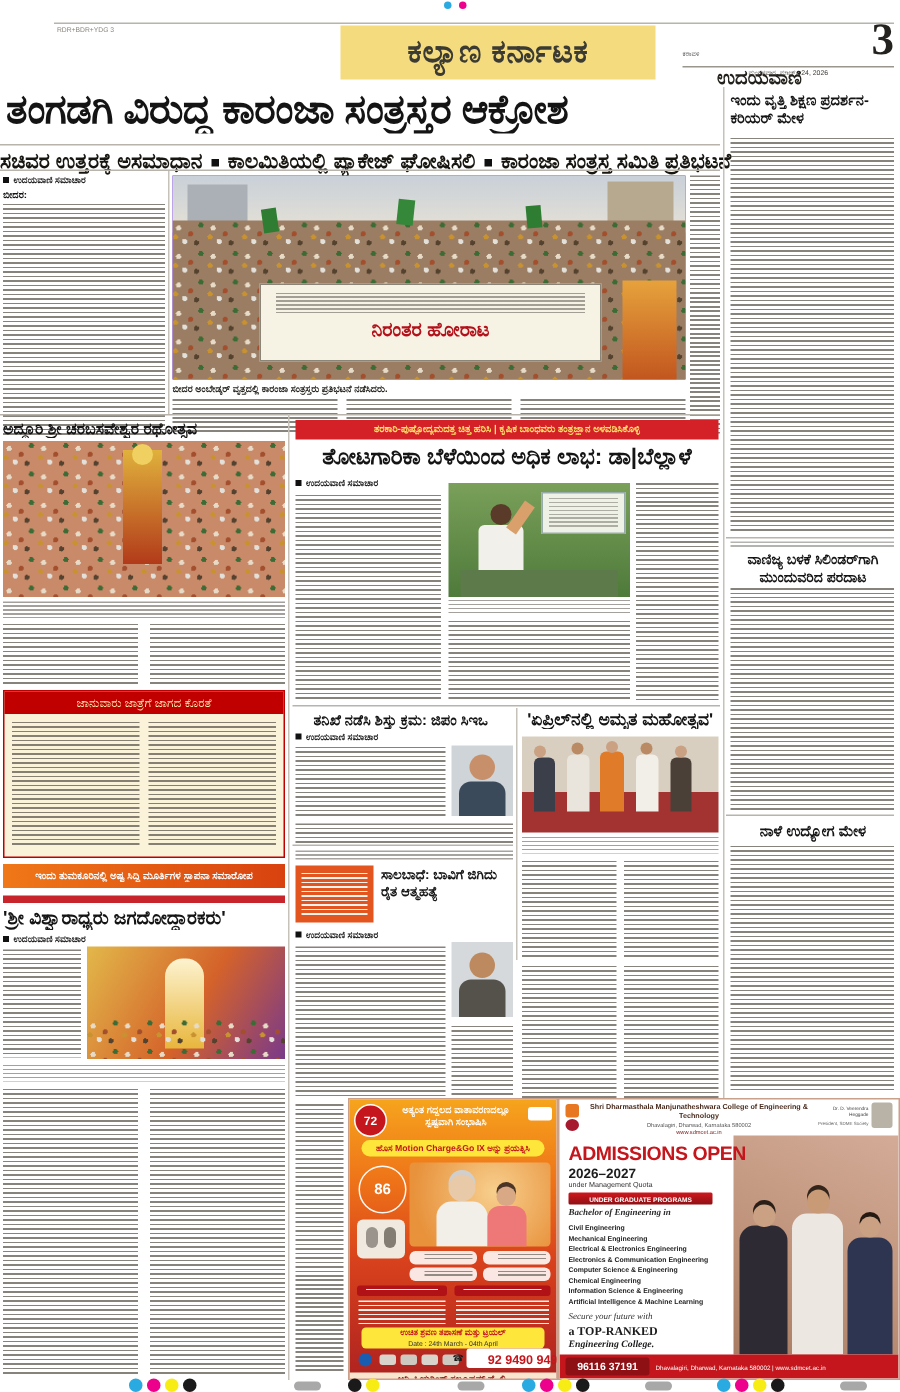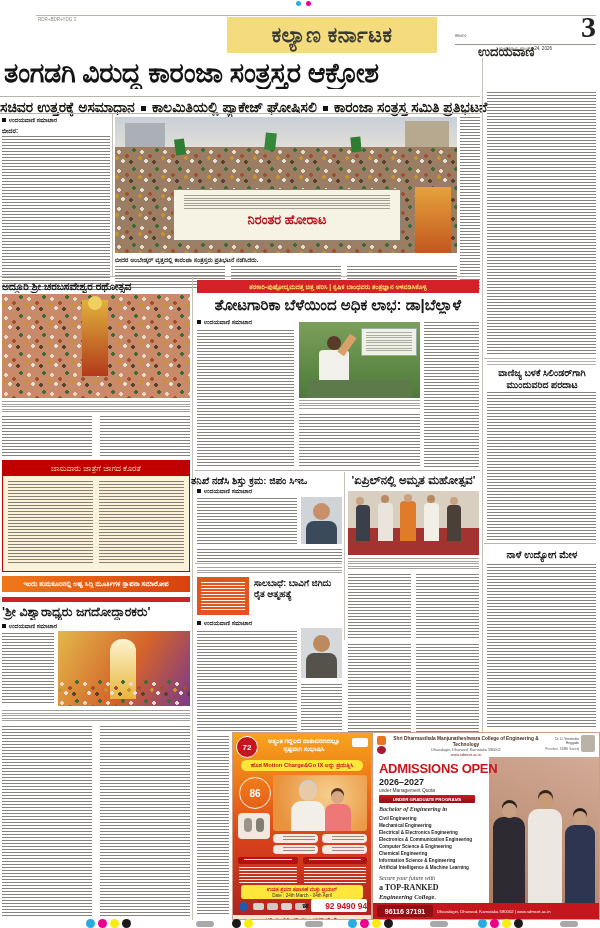--- a/index.html
+++ b/index.html
@@ -134,21 +134,21 @@
     <div class="abs" style="left:44px;top:12px;width:8px;height:22px;background:#d9a06c;transform:rotate(35deg);"></div>
     <div class="abs" style="left:8px;top:58px;width:105px;height:18px;background:#5d7a4a;"></div>
   </div>
   <div class="gk gkf" style="left:299px;top:400px;width:121px;height:10px;opacity:.62;"></div>
   <div class="gk" style="left:299px;top:414px;width:121px;height:54px;"></div>
   <div class="gk" style="left:424px;top:322px;width:55px;height:146px;"></div>
 
   <div class="hl" style="left:195px;top:470px;width:285px;"></div>
   <div class="vl" style="left:344px;top:472px;height:168px;"></div>
 
-  <div class="abs hd" style="left:191px;top:475px;width:145px;font-size:9.8px;white-space:nowrap;overflow:hidden;">ತನಿಖೆ ನಡೆಸಿ ಶಿಸ್ತು ಕ್ರಮ: ಜಿಪಂ ಸಿಇಒ</div>
+  <div class="abs hd" style="left:209px;top:475px;width:145px;font-size:9.8px;white-space:nowrap;overflow:hidden;">ತನಿಖೆ ನಡೆಸಿ ಶಿಸ್ತು ಕ್ರಮ: ಜಿಪಂ ಸಿಇಒ</div>
   <div class="abs by" style="left:197px;top:488px;"><span class="sq"></span><span>ಉದಯವಾಣಿ ಸಮಾಚಾರ</span></div>
   <div class="gk" style="left:197px;top:498px;width:100px;height:48px;"></div>
   <div class="ph" style="left:301px;top:497px;width:41px;height:47px;background:#cfd4d8;">
     <div class="abs" style="left:12px;top:6px;width:17px;height:17px;border-radius:50%;background:#c8906a;"></div>
     <div class="abs" style="left:5px;top:24px;width:31px;height:23px;border-radius:8px 8px 0 0;background:#3a4a5a;"></div>
   </div>
   <div class="gk" style="left:197px;top:549px;width:145px;height:13px;"></div>
   <div class="hl" style="left:195px;top:563px;width:147px;"></div>
 
   <div class="abs hd" style="left:348px;top:474px;width:131px;font-size:11.5px;white-space:nowrap;overflow:hidden;text-align:center;">'ಏಪ್ರಿಲ್‌ನಲ್ಲಿ ಅಮೃತ ಮಹೋತ್ಸವ'</div>
@@ -177,20 +177,21 @@
   <div class="abs hd" style="left:254px;top:578px;width:88px;font-size:9px;line-height:1.2;">ಸಾಲಬಾಧೆ: ಬಾವಿಗೆ ಜಿಗಿದು ರೈತ ಆತ್ಮಹತ್ಯೆ</div>
   <div class="abs by" style="left:197px;top:620px;"><span class="sq"></span><span>ಉದಯವಾಣಿ ಸಮಾಚಾರ</span></div>
   <div class="gk" style="left:197px;top:631px;width:100px;height:100px;"></div>
   <div class="ph" style="left:301px;top:628px;width:41px;height:50px;background:#d6d9dc;">
     <div class="abs" style="left:12px;top:7px;width:17px;height:17px;border-radius:50%;background:#bd8a5f;"></div>
     <div class="abs" style="left:5px;top:25px;width:31px;height:25px;border-radius:8px 8px 0 0;background:#55524b;"></div>
   </div>
   <div class="gk" style="left:301px;top:684px;width:41px;height:47px;"></div>
   <div class="gk" style="left:197px;top:736px;width:32px;height:180px;"></div>
 
+  <div class="abs hd" style="left:487px;top:62px;width:110px;font-size:9.8px;line-height:1.25;">ಇಂದು ವೃತ್ತಿ ಶಿಕ್ಷಣ ಪ್ರದರ್ಶನ-ಕರಿಯರ್ ಮೇಳ</div>
   <div class="gk" style="left:487px;top:92px;width:109px;height:264px;"></div>
   <div class="hl" style="left:484px;top:358px;width:112px;"></div>
   <div class="gk gkf" style="left:487px;top:361px;width:109px;height:4px;opacity:.5;"></div>
   <div class="abs hd" style="left:487px;top:367px;width:110px;font-size:9.4px;line-height:1.25;text-align:center;">ವಾಣಿಜ್ಯ ಬಳಕೆ ಸಿಲಿಂಡರ್‌ಗಾಗಿ ಮುಂದುವರಿದ ಪರದಾಟ</div>
   <div class="gk" style="left:487px;top:392px;width:109px;height:148px;"></div>
   <div class="hl" style="left:484px;top:543px;width:112px;"></div>
   <div class="abs hd" style="left:487px;top:549px;width:110px;font-size:10px;text-align:center;white-space:nowrap;">ನಾಳೆ ಉದ್ಯೋಗ ಮೇಳ</div>
   <div class="gk" style="left:487px;top:564px;width:109px;height:164px;"></div>
 
   <div class="abs" style="left:232px;top:732px;width:138px;height:186px;border:1px solid #caa08a;background:linear-gradient(180deg,#F6A41D 0%,#EE7218 30%,#D8411C 58%,#AE2220 100%);overflow:hidden;">

